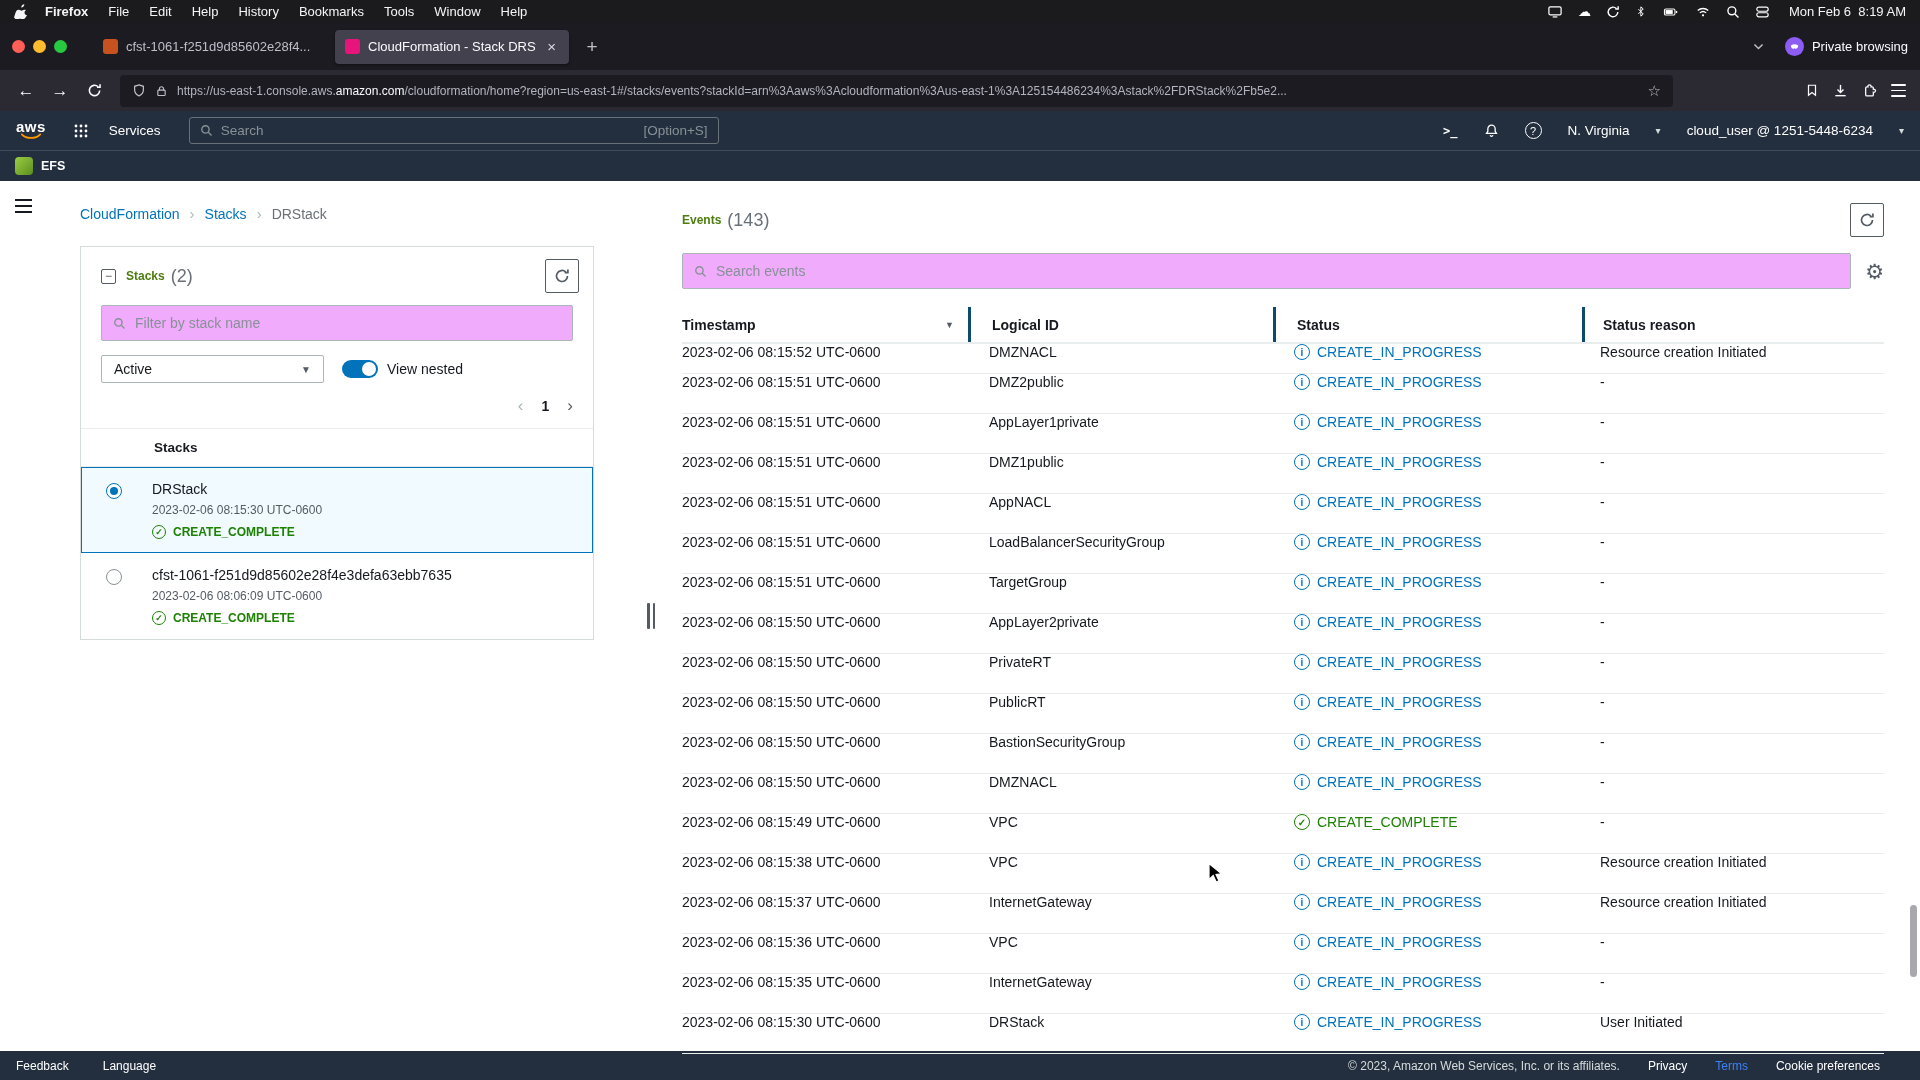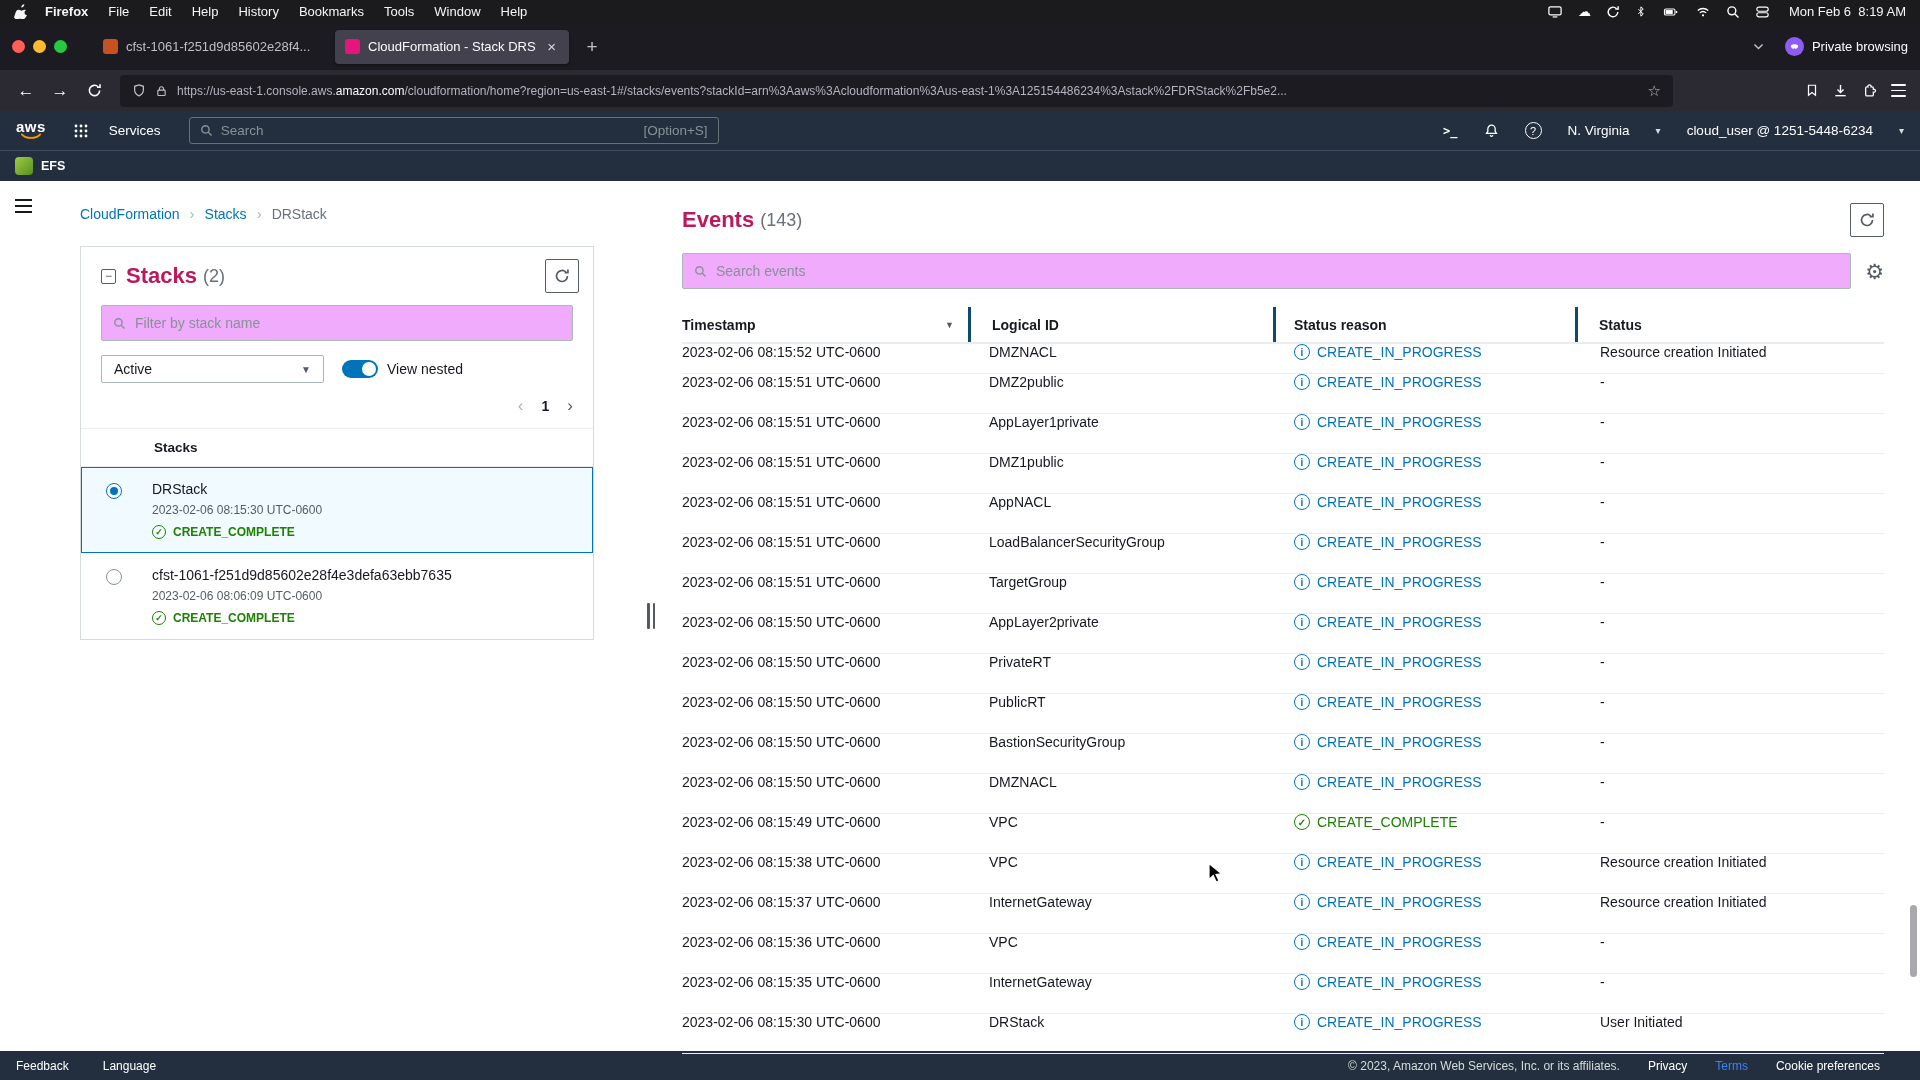--- a/index.html
+++ b/index.html
@@ -70,21 +70,21 @@
   .hamburger i { width:17px; height:2px; background:#16191f; display:block; }
 
   .crumbs { display:flex; align-items:center; gap:10px; font-size:14px; }
   .crumbs a { color:#0073bb; }
   .crumb-sep { color:#aab7b8; font-size:15px; }
   .crumb-cur { color:#687078; }
 
   .card { margin-top:24px; border:1px solid #d5dbdb; background:#fff; }
   .card-header { display:flex; align-items:center; padding:12px 14px 10px 20px; }
   .collapse-box { width:15px; height:15px; border:1.5px solid #545b64; border-radius:2px; display:flex; align-items:center; justify-content:center; font-size:12px; color:#545b64; margin-right:10px; line-height:1; }
-  .card-title { font-size:22px; font-weight:bold; color:#be185d; }
+  .card-title { font-size:12px; font-weight:bold; color:#4d7c0f; }
   .card-count { font-size:18px; color:#687078; margin-left:6px; }
   .btn-sq { width:34px; height:34px; border:1px solid #545b64; border-radius:2px; display:flex; align-items:center; justify-content:center; color:#545b64; background:#fff; }
   .card-header .btn-sq { margin-left:auto; }
   .card-pad { padding:2px 20px 0 20px; }
 
   .input { height:36px; border:1px solid #aab7b8; border-radius:2px; display:flex; align-items:center; gap:9px; padding:0 11px; background:#f0abfc; }
   .input input { border:none; outline:none; flex:1; font-size:14px; font-family:inherit; color:#16191f; background:transparent; min-width:0; }
   .input input::placeholder { color:#879196; }
   .ic-gray { color:#879196; display:flex; }
 
@@ -474,22 +474,22 @@
       <span class="gear">⚙</span>
     </div>
 
     <div class="table">
       <div class="thead">
         <div class="th col-ts">
           <span>Timestamp</span>
           <span class="sort">▼</span>
         </div>
         <div class="th col-id">Logical ID</div>
+        <div class="th col-st">Status</div>
         <div class="th col-re">Status reason</div>
-        <div class="th col-st">Status</div>
       </div>
       <div>
           <div class="ev-row">
     <div class="cell col-ts">2023-02-06 08:15:52 UTC-0600</div>
     <div class="cell col-id">DMZNACL</div>
     <div class="cell col-st status in-progress">
       <span class="st-ic">i</span>
       <span>CREATE_IN_PROGRESS</span>
     </div>
     <div class="cell col-re">Resource creation Initiated</div>

